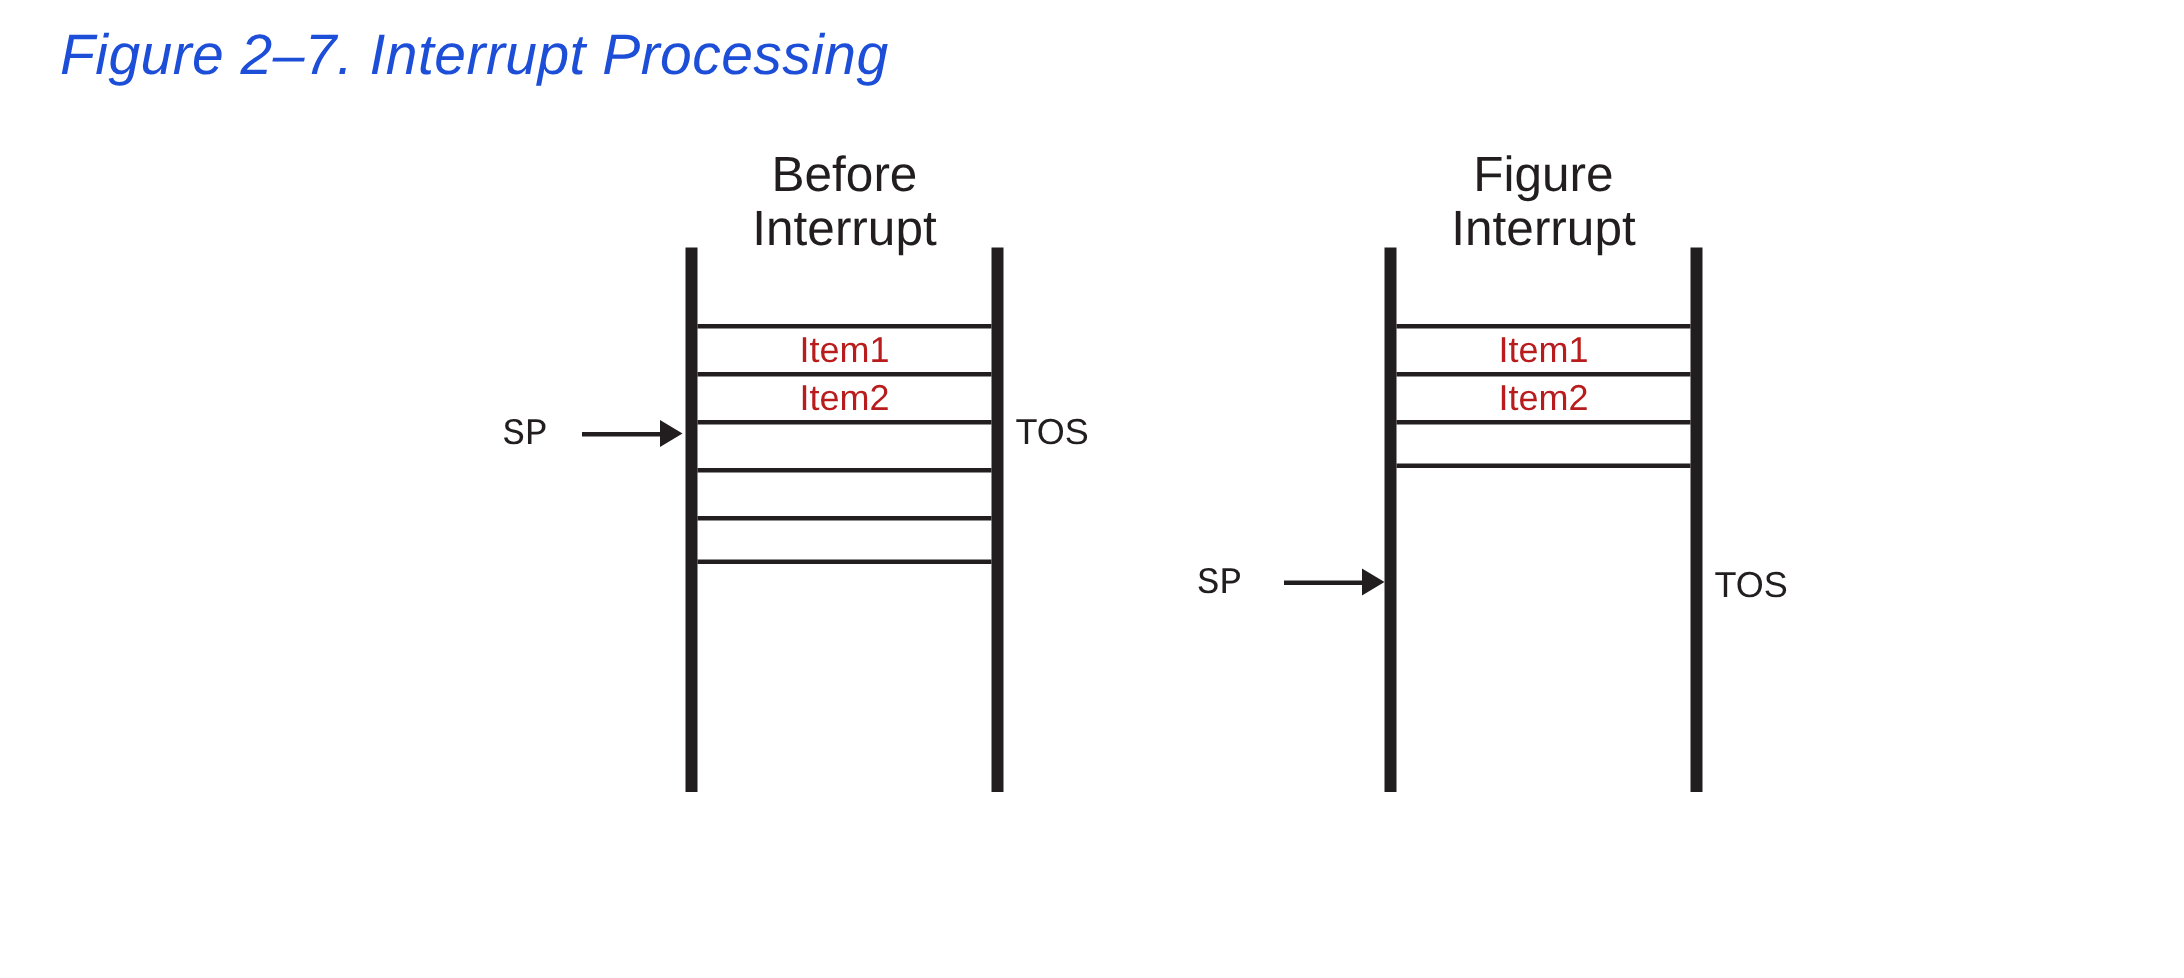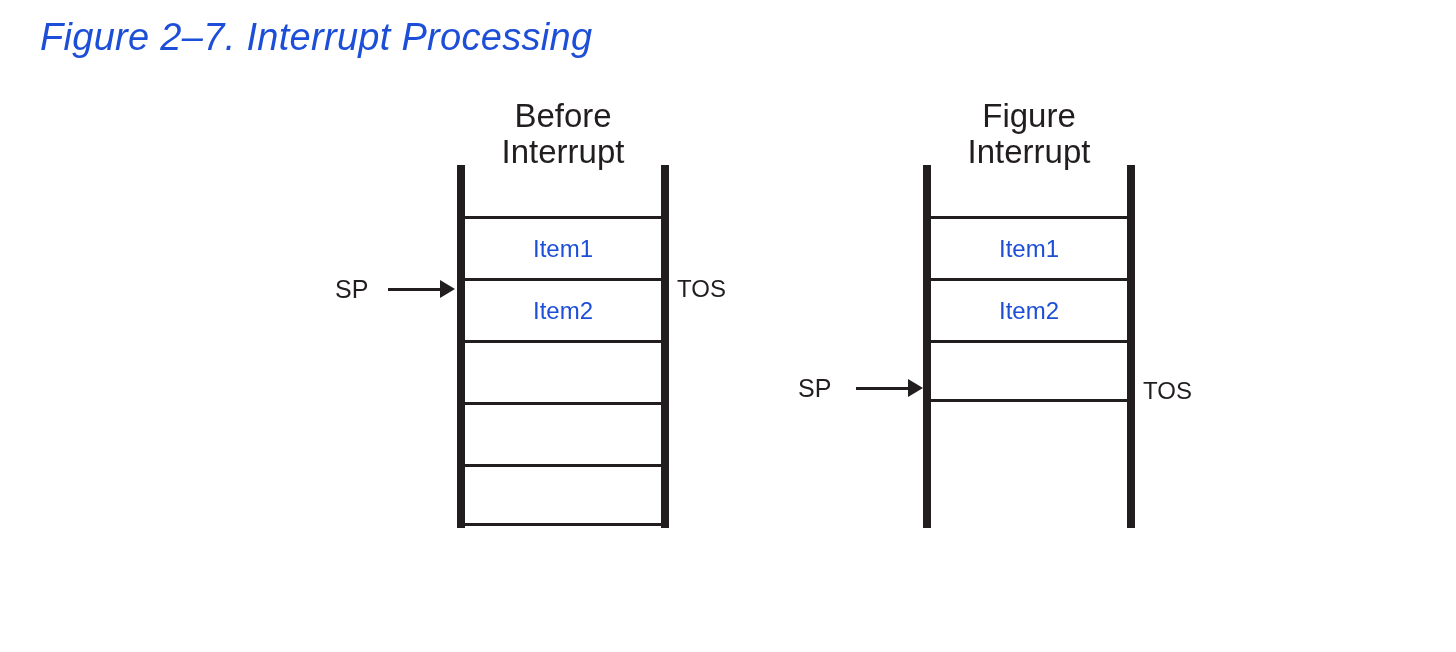--- a/index.html
+++ b/index.html
@@ -41,35 +41,36 @@
     width: 212px;
     height: 363px;
     box-sizing: border-box;
     border-left: 8px solid #221e1f;
     border-right: 8px solid #221e1f;
   }
   .stack-rows { width: 100%; }
   .spacer-top { height: 51px; }
   .stack-row {
     box-sizing: border-box;
-    height: 62px;
+    height: 32px;
     border-top: 3px solid #221e1f;
     display: flex;
     align-items: center;
     justify-content: center;
     font-size: 24px;
-    color: #1d4ed8;
+    color: #b91c1c;
   }
   .stack-row.last { border-bottom: 3px solid #221e1f; }
   .sp-pointer {
     position: absolute;
     height: 30px;
     display: flex;
     align-items: center;
     justify-content: space-between;
+    font-family: Liberation Mono, monospace;
   }
   .sp-text {
     font-size: 25px;
     color: #221e1f;
   }
   .arrow {
     display: flex;
     align-items: center;
   }
   .arrow-shaft {

